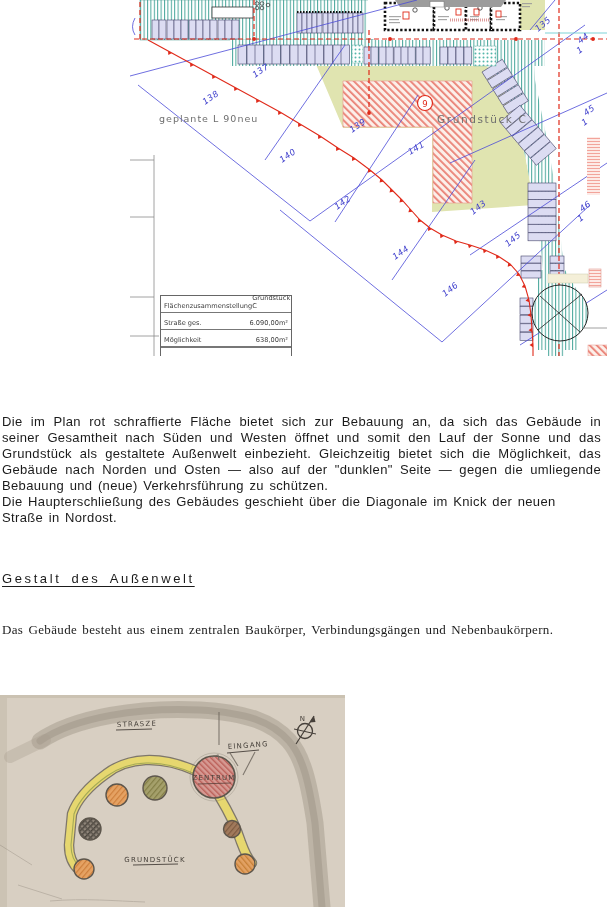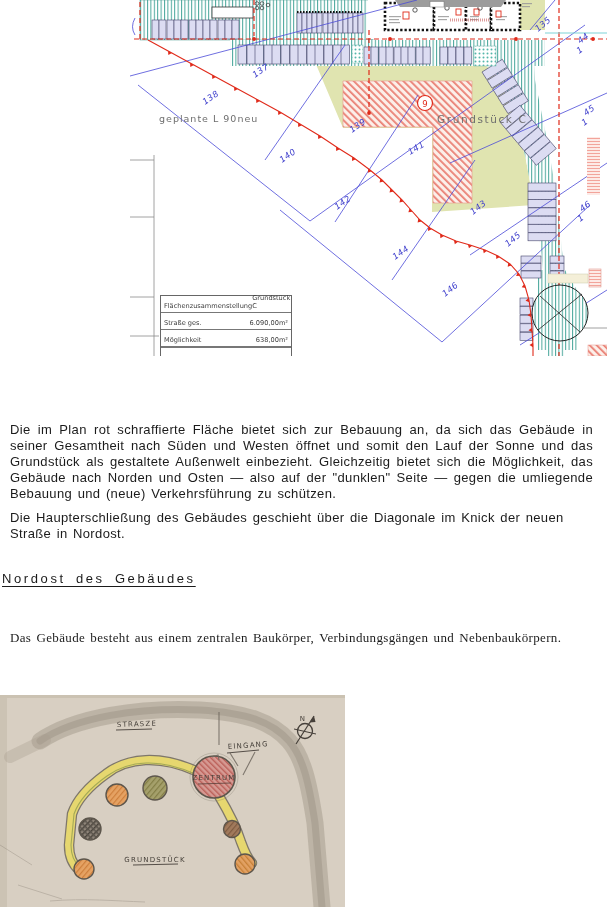--- a/index.html
+++ b/index.html
@@ -12,21 +12,21 @@
         fill:#3d3dcc;letter-spacing:.5px;}
   .glabel{font-family:"DejaVu Sans",sans-serif;fill:#6e6e6e;}
   .ftable{position:absolute;left:30px;top:295px;width:132px;border:1px solid #666;
           background:#fff;font-family:"DejaVu Sans",sans-serif;font-size:6.6px;
           color:#3c3c3c;box-sizing:border-box;}
   .ftable .trow{display:flex;justify-content:space-between;align-items:flex-end;
           border-bottom:1px solid #777;padding:2px 3px 2px 3px;height:17px;box-sizing:border-box;}
   .ftable .trow:last-child{border-bottom:none;height:18px;}
   .copy{position:absolute;left:2px;width:599px;color:#1b1b1b;font-size:13px;
         line-height:16px;letter-spacing:.35px;word-spacing:1.6px;}
-  .copy p{margin:8px;}
+  .copy p{margin:0;}
   .just{text-align:justify;}
   .headline{position:absolute;left:2px;top:571px;color:#1b1b1b;font-size:13px;
         letter-spacing:2.6px;word-spacing:4px;text-decoration:underline;
         text-underline-offset:3px;}
   .sketch{position:absolute;left:0;top:695px;width:345px;height:212px;}
   .hand{font-family:"DejaVu Sans",sans-serif;font-size:7px;letter-spacing:1.2px;
         fill:#46403a;}
 </style>
 </head>
 <body>
@@ -340,21 +340,21 @@
         <span>871,00m²</span>
       </div>
     </div>
   </div>
 
   <div class="copy" style="top:414px;">
     <p class="just">Die im Plan rot schraffierte Fläche bietet sich zur Bebauung an, da sich das Gebäude in seiner Gesamtheit nach Süden und Westen öffnet und somit den Lauf der Sonne und das Grundstück als gestaltete Außenwelt einbezieht. Gleichzeitig bietet sich die Möglichkeit, das Gebäude nach Norden und Osten — also auf der "dunklen" Seite — gegen die umliegende Bebauung und (neue) Verkehrsführung zu schützen.</p>
     <p>Die Haupterschließung des Gebäudes geschieht über die Diagonale im Knick der neuen Straße in Nordost.</p>
   </div>
 
-  <div class="headline">Nordost des Gebäudes</div>
+  <div class="headline">Gestalt des Außenwelt</div>
 
   <div class="copy" style="top:622px;font-family:Liberation Serif, serif;">
     <p>Das Gebäude besteht aus einem zentralen Baukörper, Verbindungsgängen und Nebenbaukörpern.</p>
   </div>
 
   <div class="sketch">
     <svg width="345" height="212" viewBox="0 0 345 212">
       <defs>
         <pattern id="s1" width="4" height="4" patternUnits="userSpaceOnUse" patternTransform="rotate(-45)">
           <rect width="4" height="4" fill="#d69a93"></rect>

